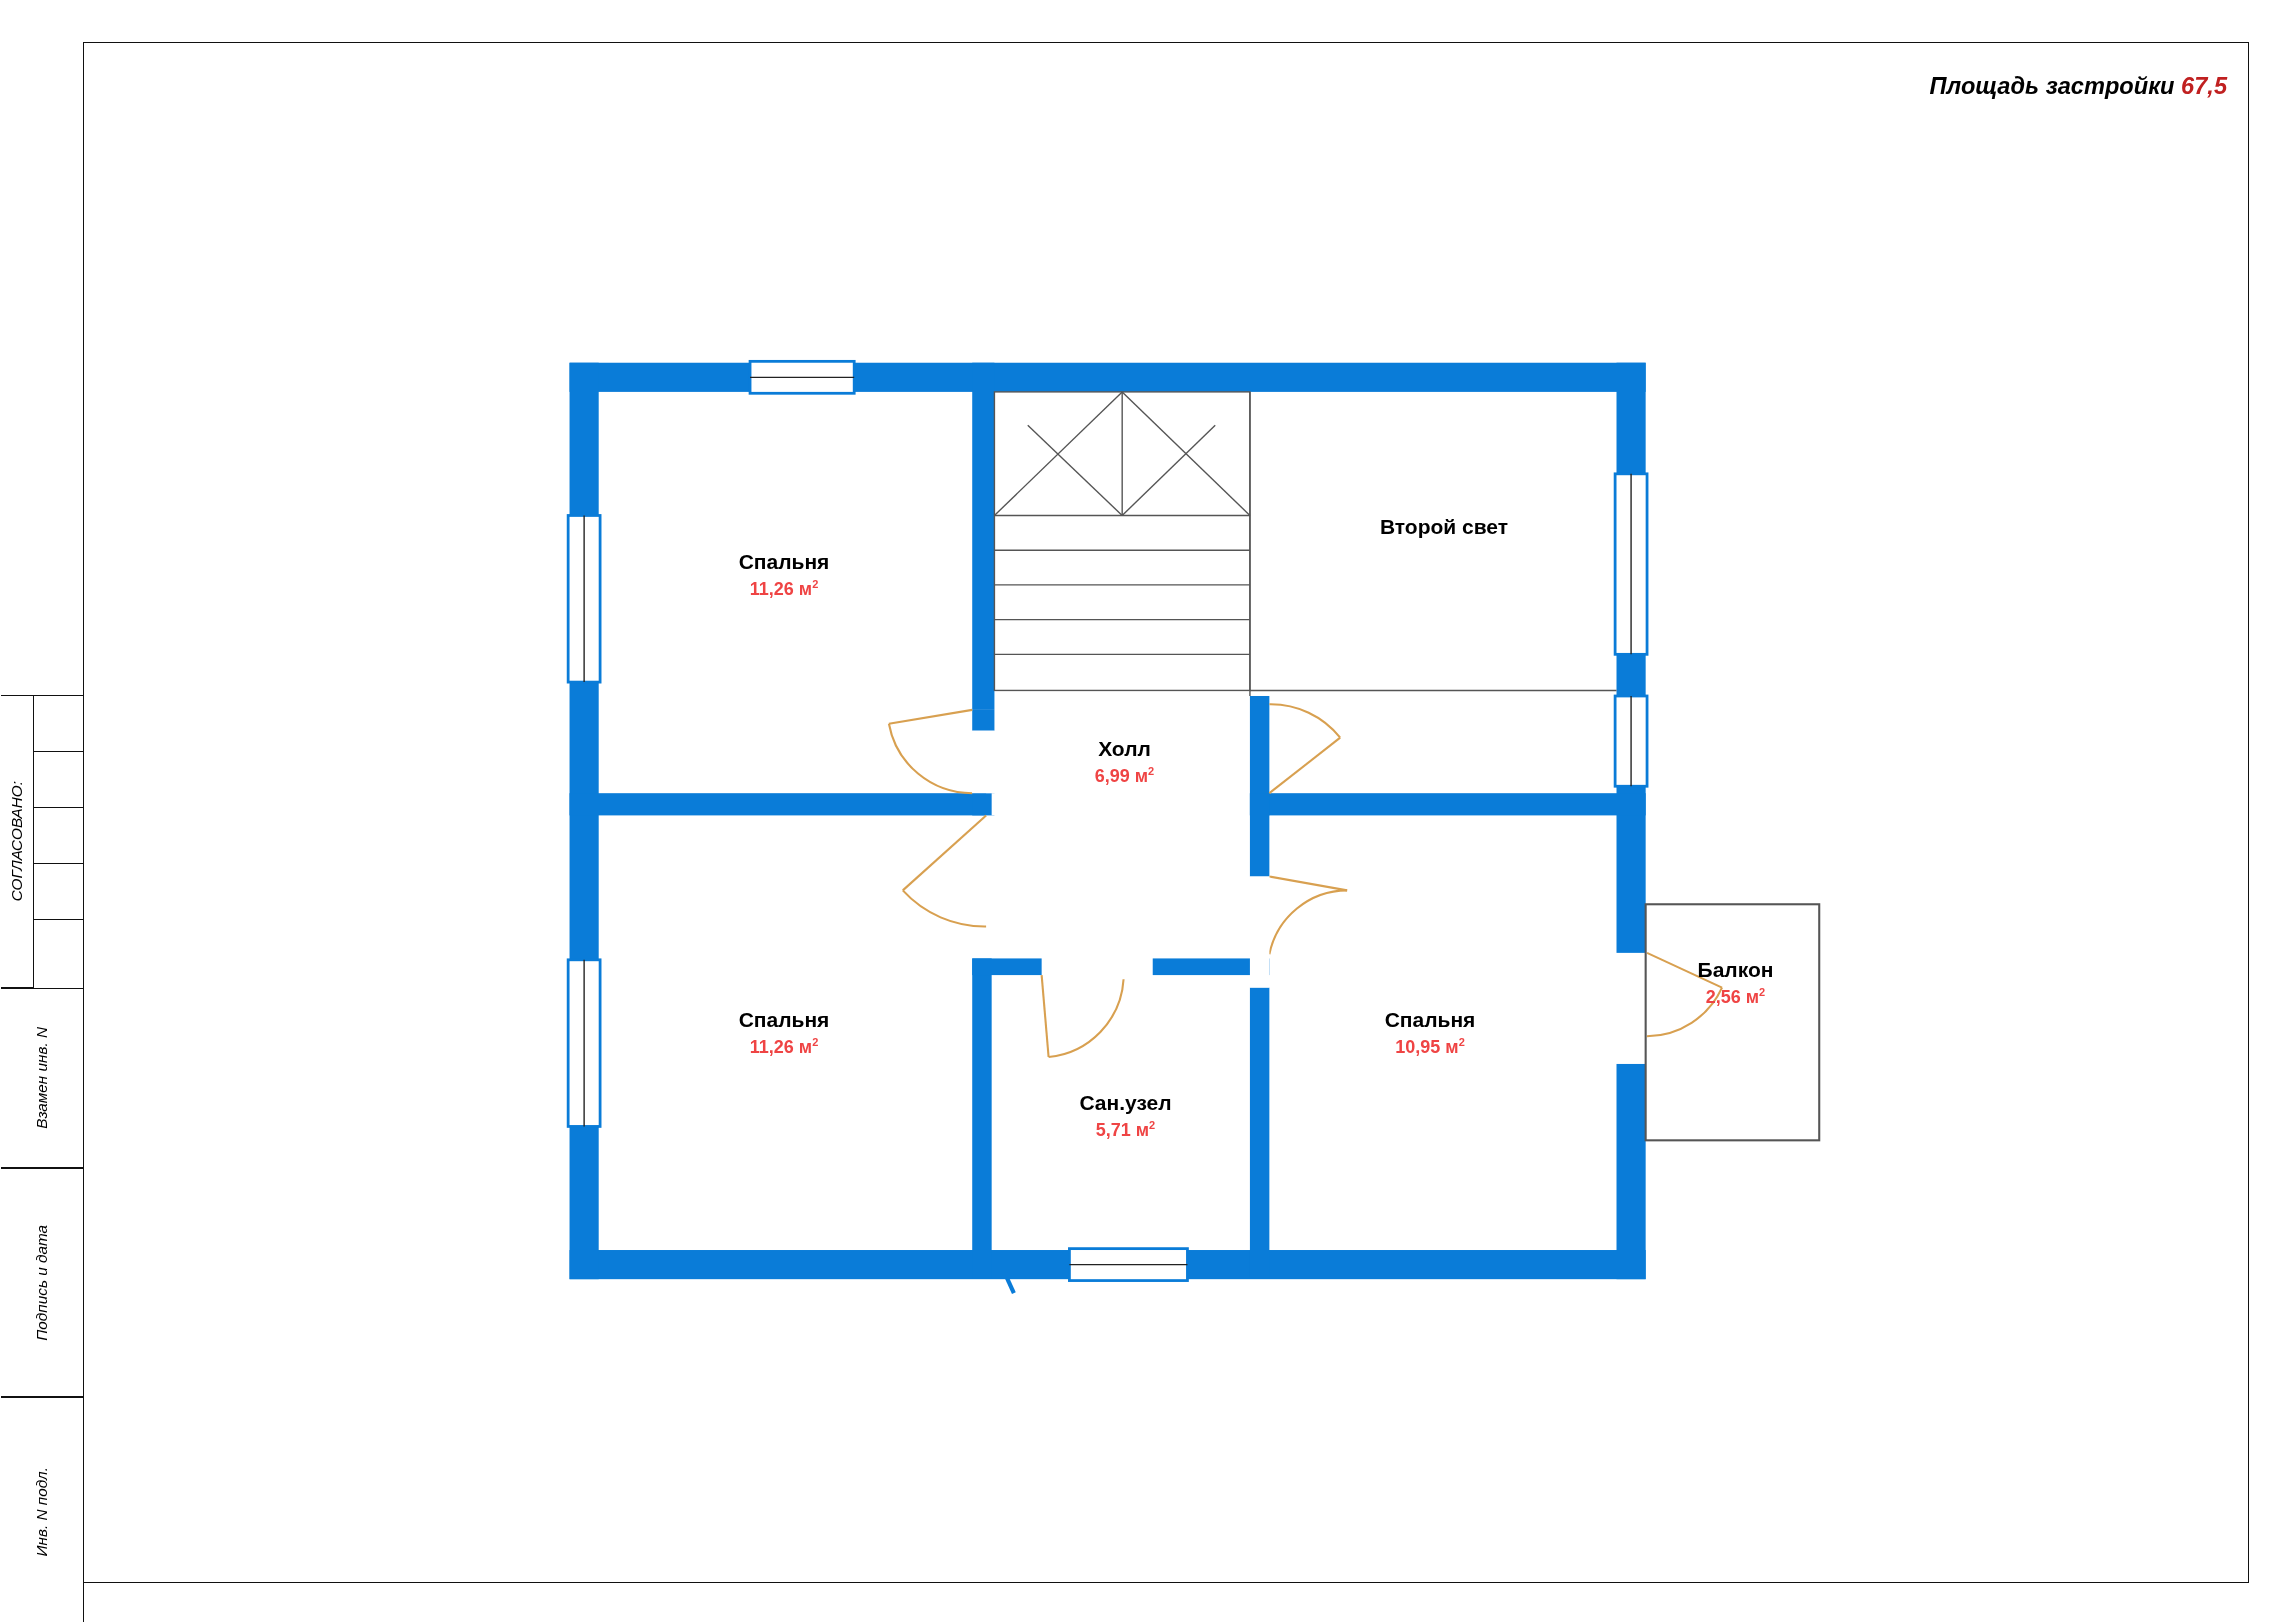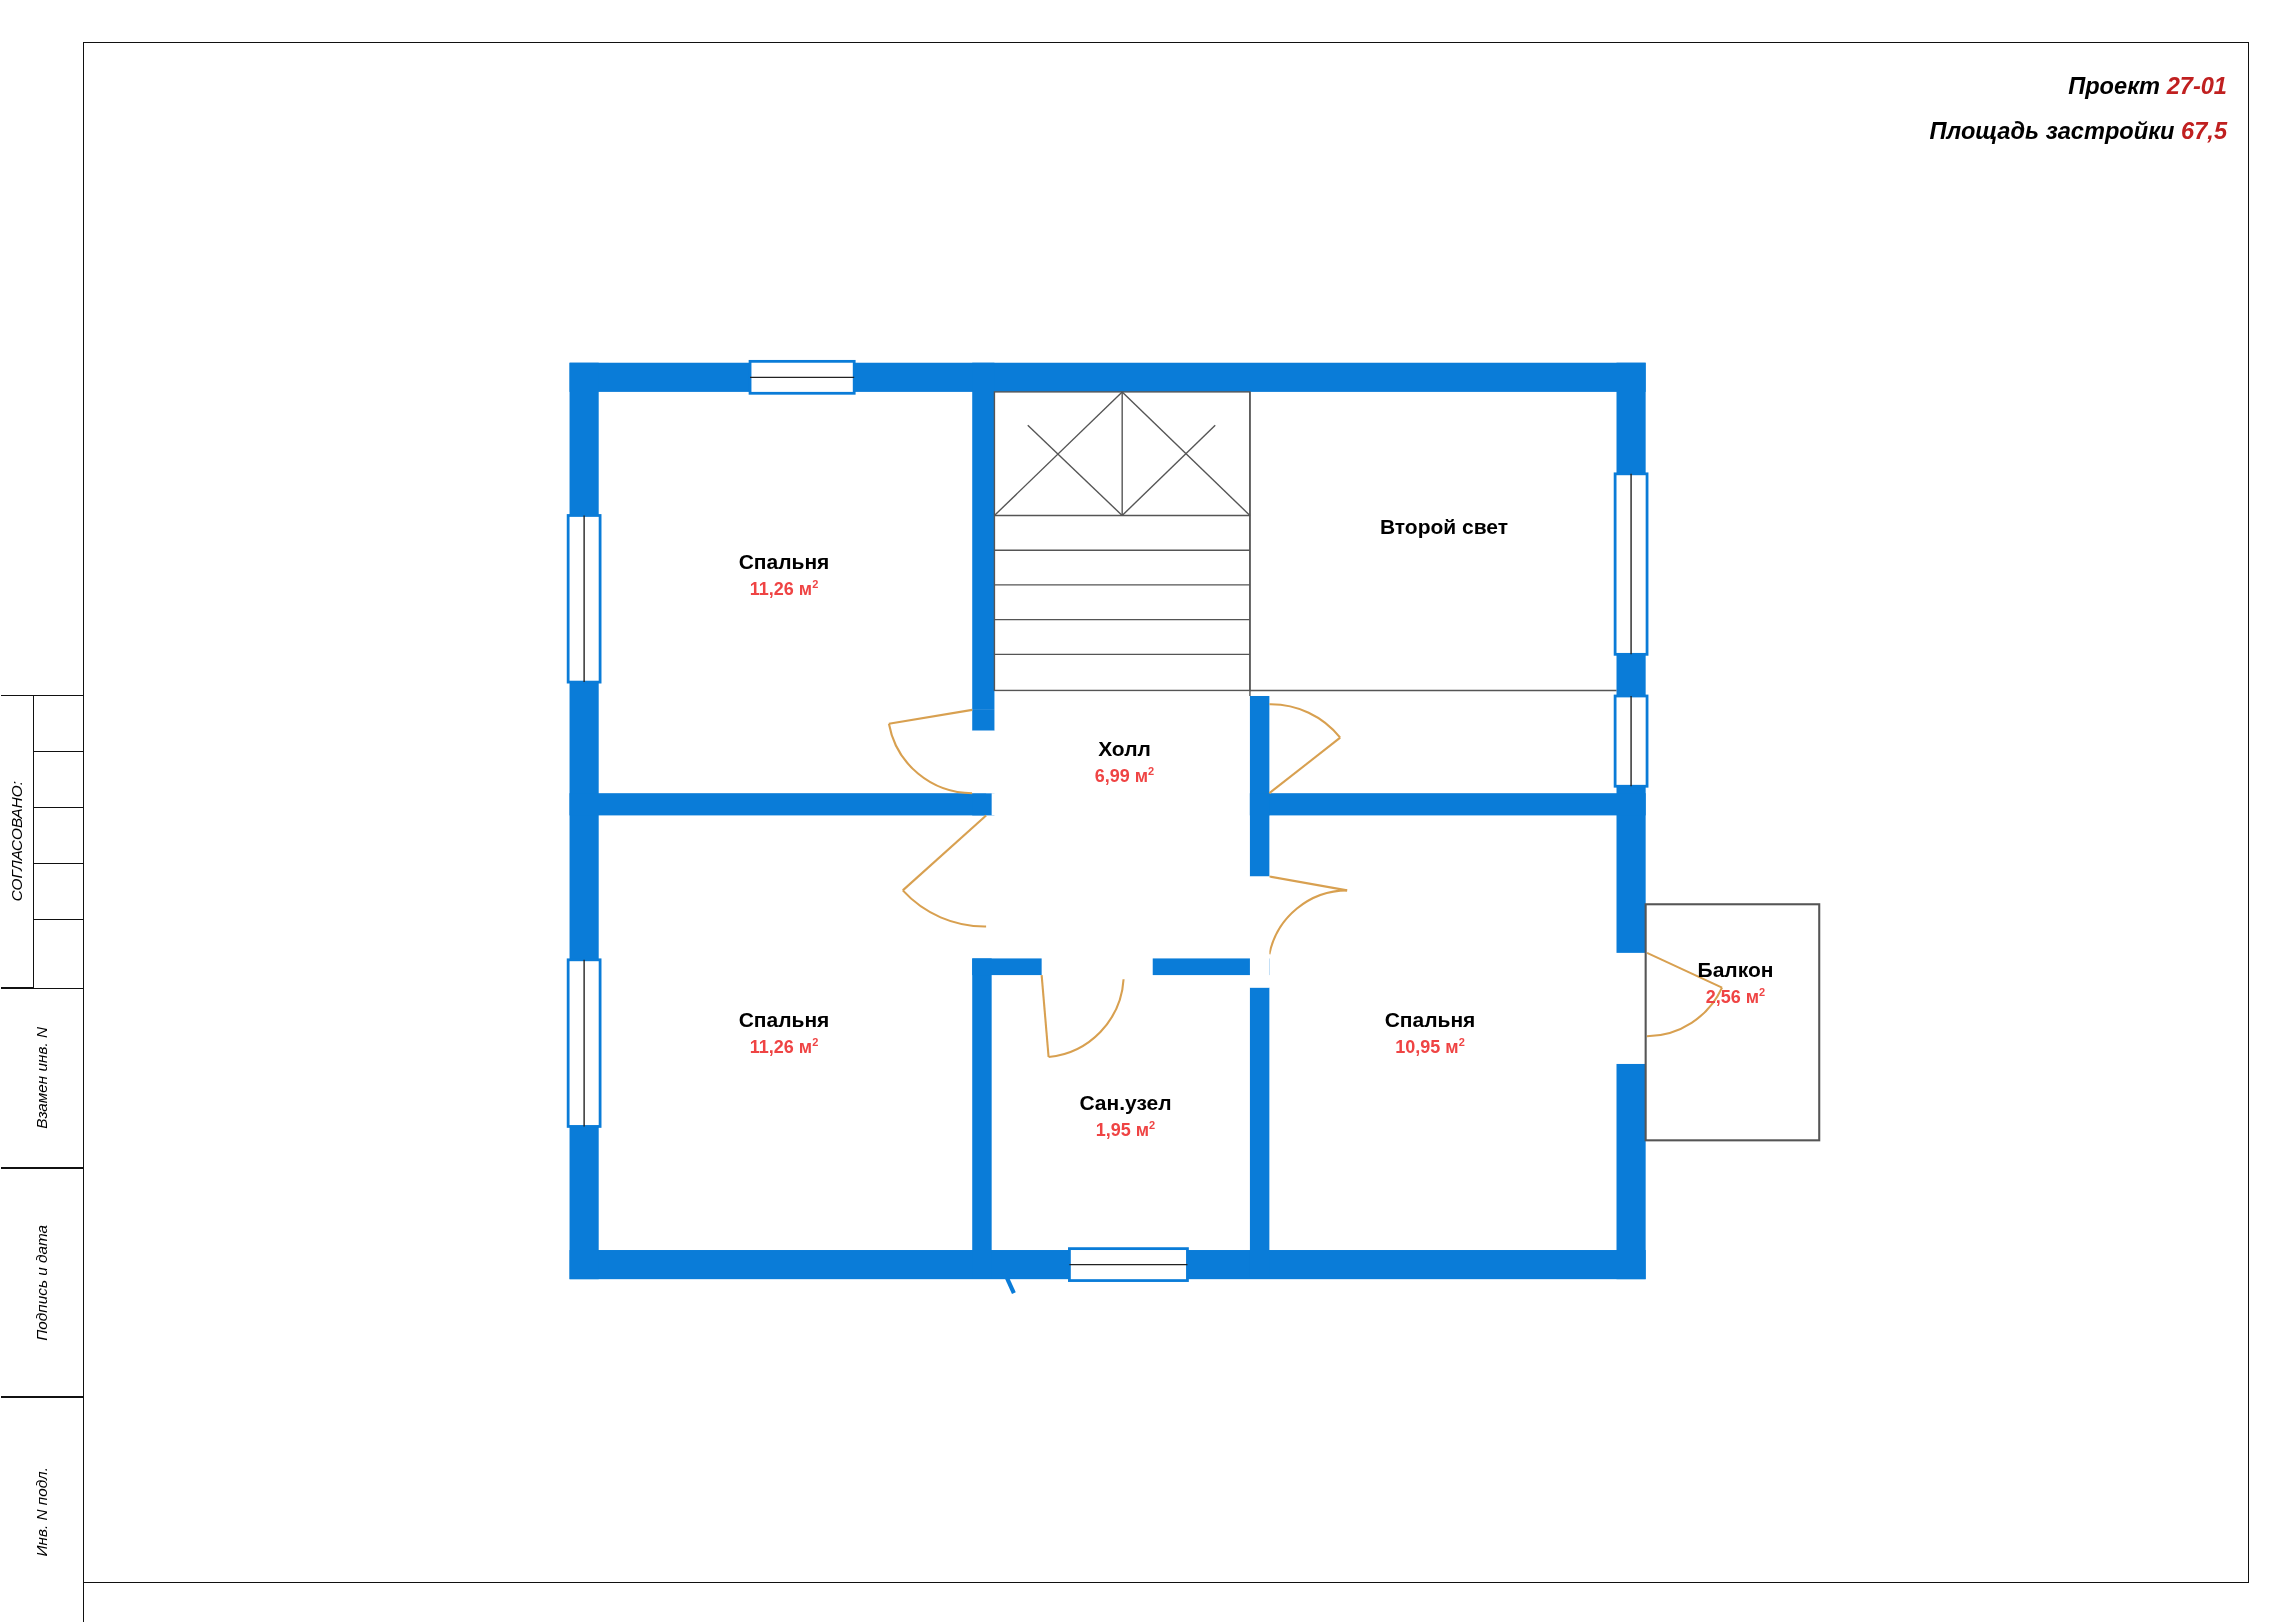--- a/index.html
+++ b/index.html
@@ -79,24 +79,20 @@
   }
   .room-label .area sup { font-size: 11px; }
 </style>
 </head>
 <body>
 
 <div class="sheet">
 
   <div class="header">
     <div>
-      <span>Проект</span>
-      <span class="val">27-01</span>
-    </div>
-    <div>
       <span>Площадь застройки</span>
       <span class="val">67,5</span>
     </div>
   </div>
 
   <div class="sidebar">
 
     <div class="rot sep" style="top:0;height:292px;">
       <span>СОГЛАСОВАНО:</span>
     </div>
@@ -254,21 +250,21 @@
       <div class="area"><span>11,26 м</span><sup>2</sup></div>
     </div>
 
     <div class="room-label" style="left:534px; top:416px; width:153px;">
       <div class="name">Холл</div>
       <div class="area"><span>6,99 м</span><sup>2</sup></div>
     </div>
 
     <div class="room-label" style="left:528px; top:770px; width:167px;">
       <div class="name">Сан.узел</div>
-      <div class="area"><span>1,95 м</span><sup>2</sup></div>
+      <div class="area"><span>5,71 м</span><sup>2</sup></div>
     </div>
 
     <div class="room-label" style="left:826px; top:687px; width:180px;">
       <div class="name">Спальня</div>
       <div class="area"><span>10,95 м</span><sup>2</sup></div>
     </div>
 
     <div class="room-label" style="left:819px; top:194px; width:222px;">
       <div class="name">Второй свет</div>
     </div>

